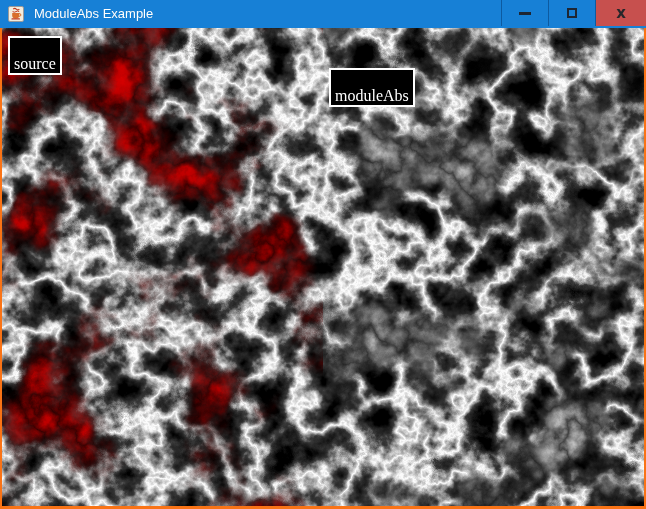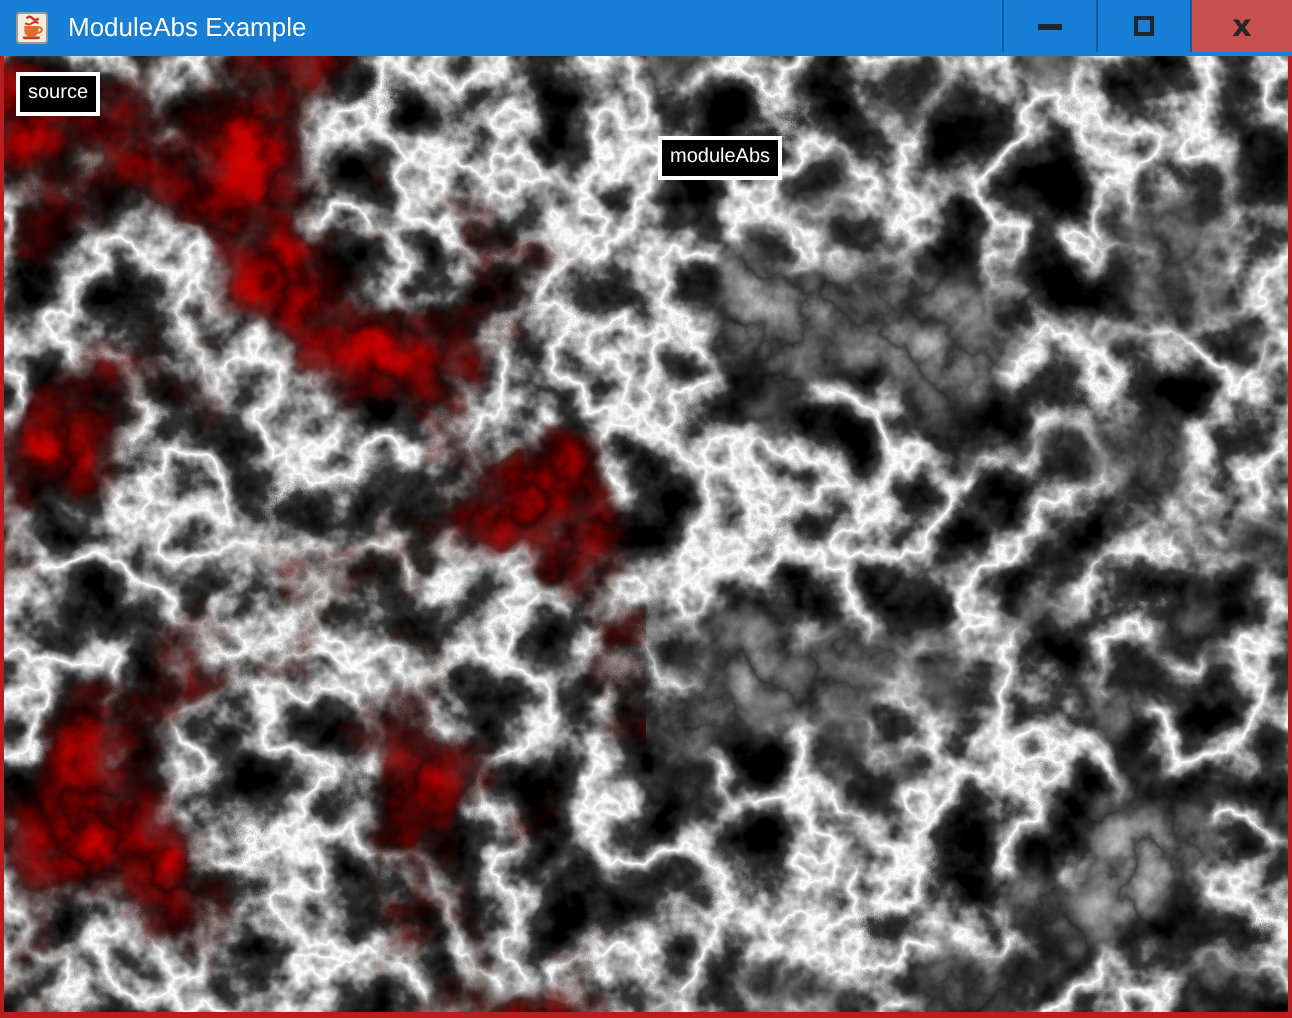--- a/index.html
+++ b/index.html
@@ -4,21 +4,21 @@
 <style>
   * { box-sizing: border-box; }
   html, body { margin: 0; padding: 0; }
   body {
     width: 646px; height: 509px; overflow: hidden;
     font-family: "Liberation Sans", sans-serif;
     background: #2b2b2b;
   }
   .window {
     position: relative; width: 646px; height: 509px;
-    background: #b91c1c;
+    background: #f97316;
   }
   
   .titlebar {
     position: absolute; left: 0; top: 0; width: 646px; height: 28px;
     background: #1780D6; display: flex; align-items: center;
   }
   .app-icon {
     width: 16px; height: 16px; margin-left: 8px; flex: 0 0 auto;
   }
   .title-text {
@@ -44,22 +44,22 @@
   
   .content {
     position: absolute; left: 2px; top: 28px; width: 642px; height: 478px;
     background: #000000;
   }
   .content svg.noise { display: block; }
   .img-label {
     position: absolute; top: 8px;
     background: #000000; color: #ffffff;
     border: 2px solid #ffffff;
-    font-family: Liberation Sans, sans-serif;
-    font-size: 10px; line-height: 15px; padding: 1px 4px 2px 4px;
+    font-family: Liberation Serif, serif;
+    font-size: 16px; line-height: 15px; padding: 18px 4px 2px 4px;
     white-space: nowrap;
   }
   .source-label { left: 6px; }
   .abs-label { left: 327px; margin-top: 32px; }
 </style>
 </head>
 <body>
 
 <div class="window">
 

